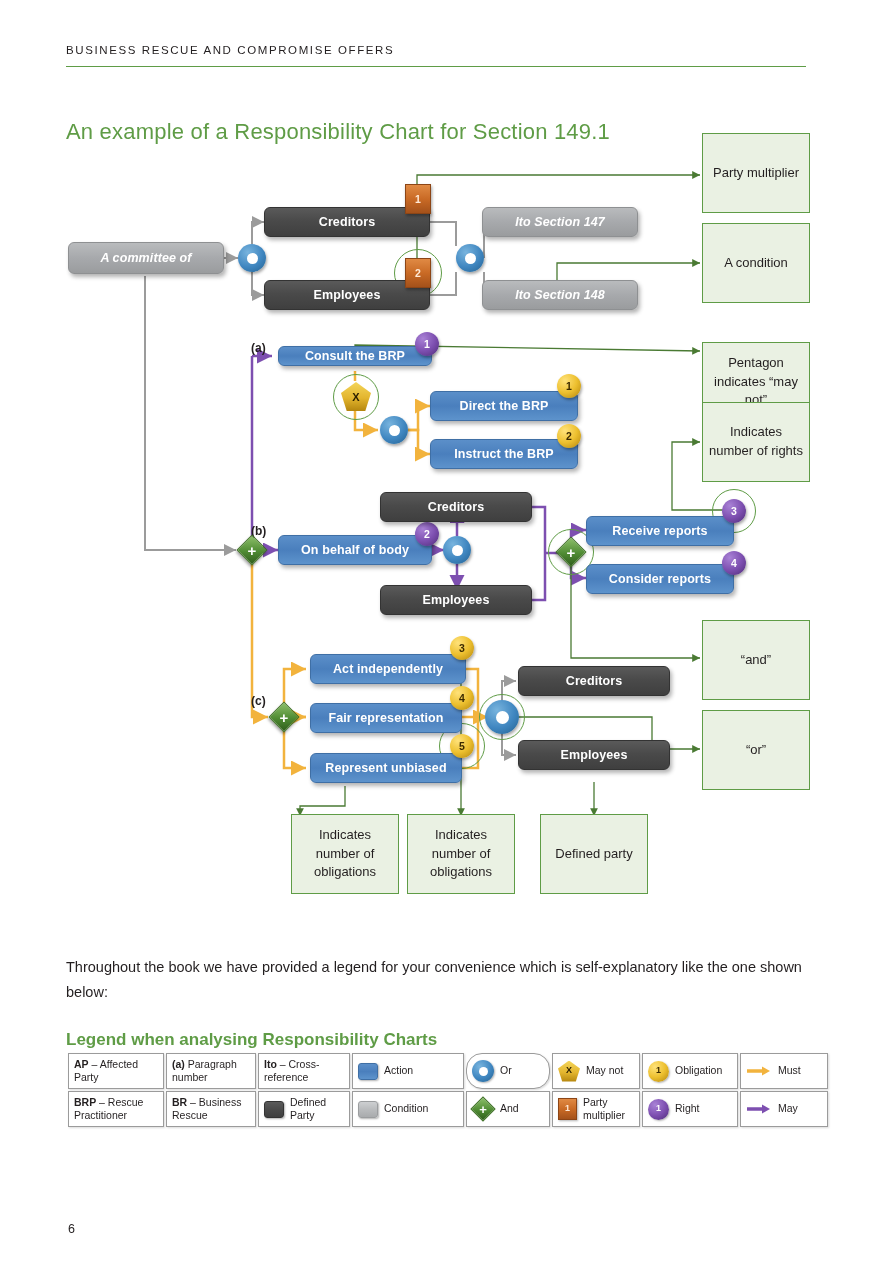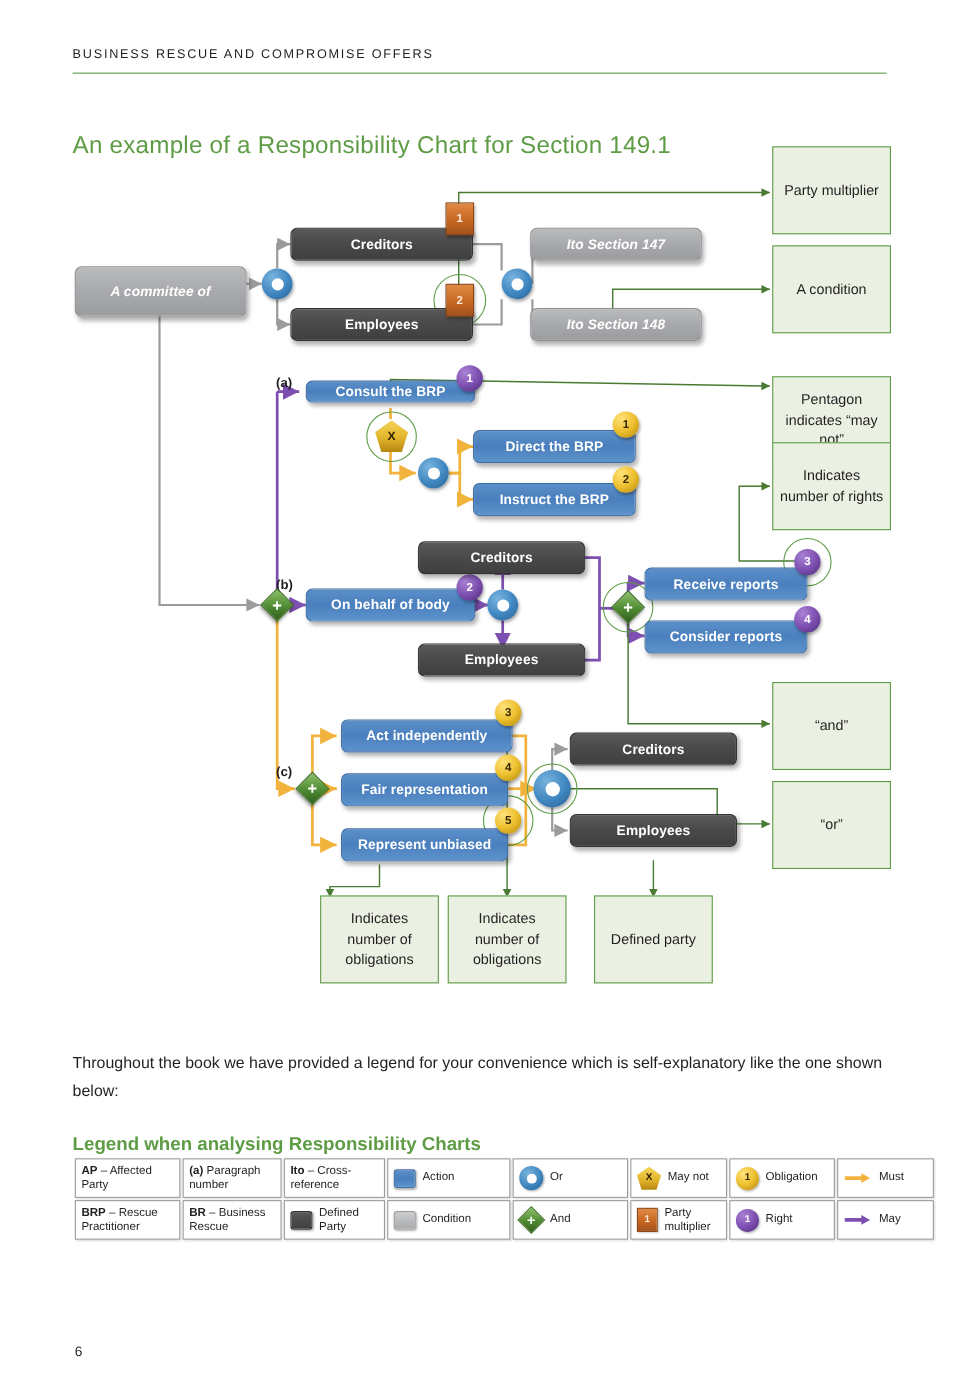--- a/index.html
+++ b/index.html
@@ -332,21 +332,21 @@
     </g>
   </svg>
 
   <div class="hring" style="left:394px; top:249px; width:48px; height:48px;"></div>
   <div class="hring" style="left:333px; top:374px; width:46px; height:46px;"></div>
   <div class="hring" style="left:712px; top:489px; width:44px; height:44px;"></div>
   <div class="hring" style="left:548px; top:529px; width:46px; height:46px;"></div>
   <div class="hring" style="left:479px; top:694px; width:46px; height:46px;"></div>
   <div class="hring" style="left:439px; top:723px; width:46px; height:46px;"></div>
 
-  <div class="rbox condition" style="left:68px; top:242px; width:156px; height:46px;">
+  <div class="rbox condition" style="left:68px; top:242px; width:156px; height:32px;">
     <span>A committee of</span>
   </div>
 
   <div class="orgate" style="left:238px; top:244px;"></div>
 
   <div class="rbox defined" style="left:264px; top:207px; width:166px; height:30px;">
     <span>Creditors</span>
   </div>
   <div class="rbox defined" style="left:264px; top:280px; width:166px; height:30px;">
     <span>Employees</span>
@@ -522,21 +522,21 @@
     </td>
     <td style="width:92px;">
       <span class="lg-text"><b>Ito</b><span> – Cross-reference</span></span>
     </td>
     <td style="width:112px;">
       <span class="lg-cell">
         <span class="lg-ico ic-action"></span>
         <span>Action</span>
       </span>
     </td>
-    <td style="width:105px;">
+    <td style="width:84px;border-radius:16px;">
       <span class="lg-cell">
         <span class="lg-ico ic-or"></span>
         <span>Or</span>
       </span>
     </td>
     <td style="width:88px;">
       <span class="lg-cell">
         <span class="lg-ico ic-pent">
           <span class="shape"></span>
               <span class="x">X</span>

